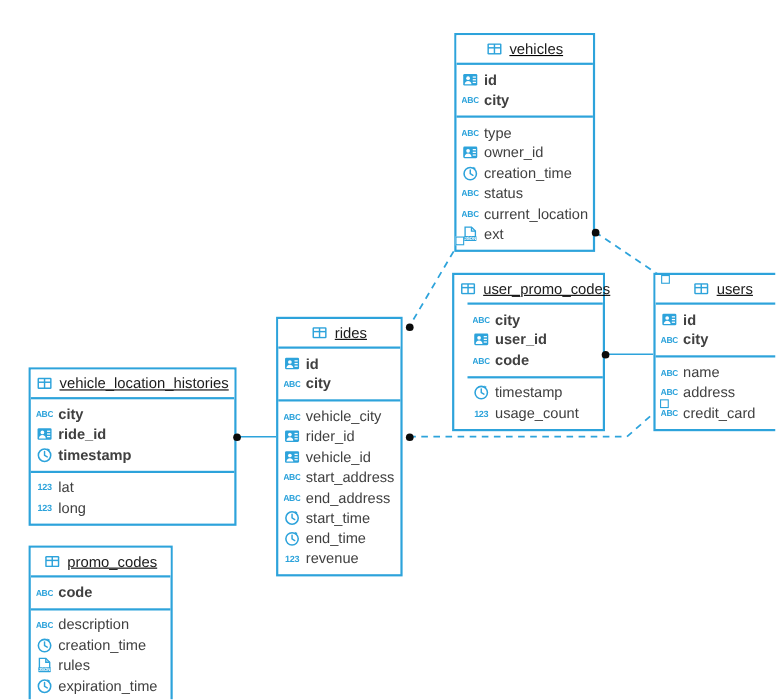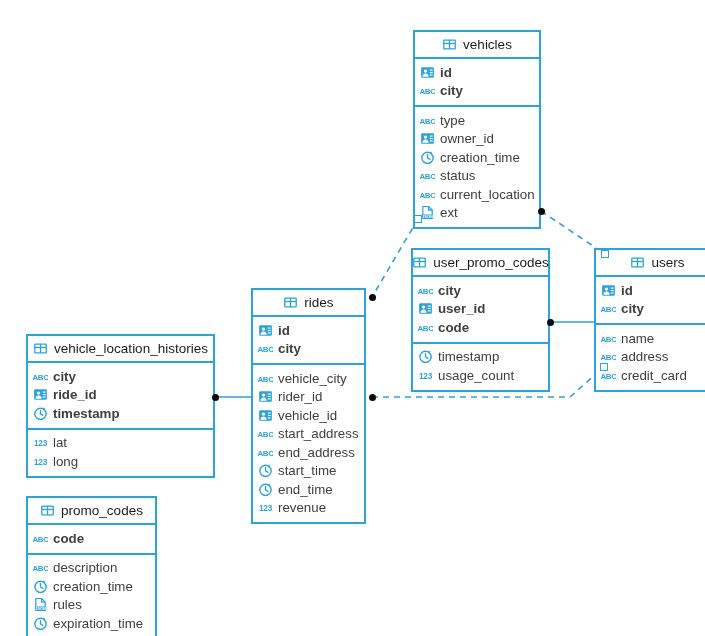--- a/index.html
+++ b/index.html
@@ -37,20 +37,21 @@
   .entity-header {
     box-sizing: border-box;
     height: 27px;
     display: flex;
     align-items: center;
     justify-content: center;
     gap: 6px;
     border-bottom: 2px solid #2DA3DB;
     background: #ffffff;
     padding: 0 6px;
+    text-decoration: underline;
   }
   .entity-title {
     font-size: 13.5px;
     color: #1b1b1b;
     line-height: 1;
     white-space: nowrap;
   }
   .field-group {
     padding: 4px 0 5px 0;
   }
@@ -184,21 +185,21 @@
           <svg viewBox="0 0 16 16" class="ic">
             <path d="M3 1.6h6.2L13 5.4v9H3z" fill="none" stroke="#2DA3DB" stroke-width="1.3"></path>
             <path d="M9.2 1.6v3.8H13" fill="none" stroke="#2DA3DB" stroke-width="1.3"></path>
             <rect x="2" y="10.2" width="12" height="4.6" rx="0.6" fill="#2DA3DB"></rect>
             <text x="8" y="13.9" text-anchor="middle" fill="#ffffff" font-family="&quot;Liberation Sans&quot;, sans-serif" font-size="4.4" font-weight="bold" letter-spacing="-0.1">JSON</text>
           </svg>
           <span class="field-label">ext</span>
         </div>
       </div>
     </div>
-    <div class="entity" style="left: 411px; top: 248px; width: 139px;">
+    <div class="entity" style="left: 411px; top: 248px; width: 139px; padding-left: 12px;">
       <div class="entity-header">
         <svg viewBox="0 0 16 16" class="ic">
           <rect x="1.2" y="2.6" width="13.6" height="10.8" rx="1.2" fill="#2DA3DB"></rect>
           <rect x="2.6" y="4" width="4.7" height="2.2" fill="#ffffff"></rect>
           <rect x="8.7" y="4" width="4.7" height="2.2" fill="#ffffff"></rect>
           <rect x="2.6" y="7.6" width="4.7" height="4.4" fill="#ffffff"></rect>
           <rect x="8.7" y="7.6" width="4.7" height="4.4" fill="#ffffff"></rect>
         </svg>
         <span class="entity-title">user_promo_codes</span>
       </div>

